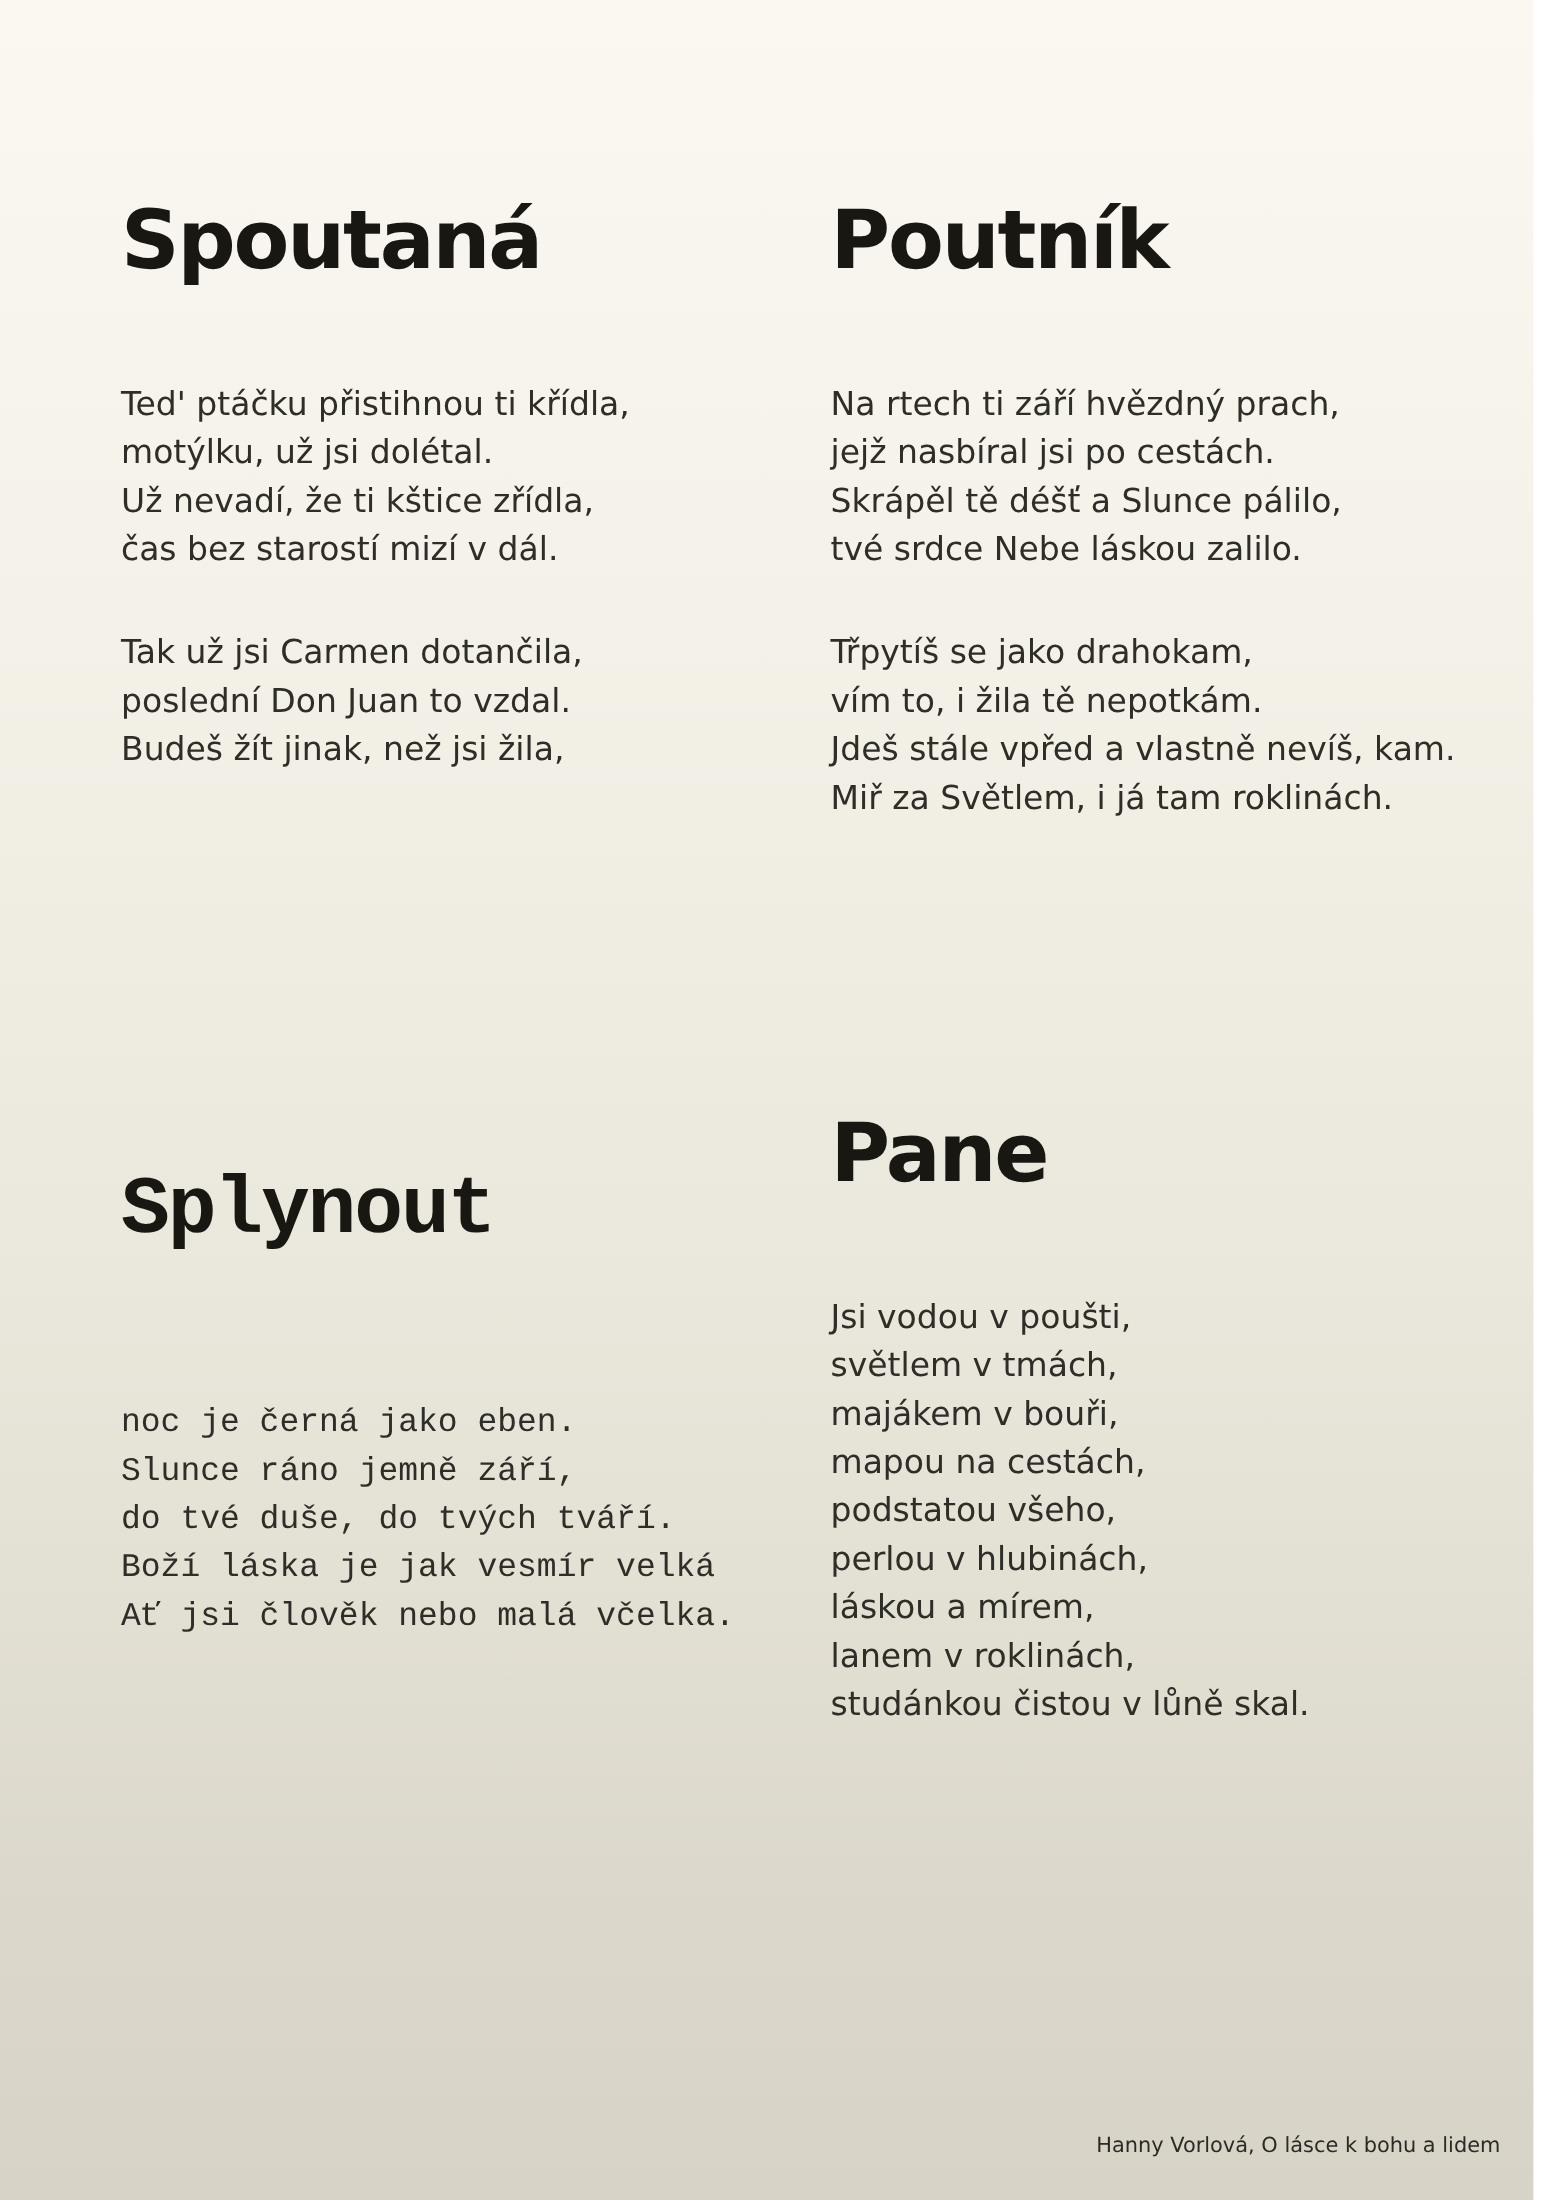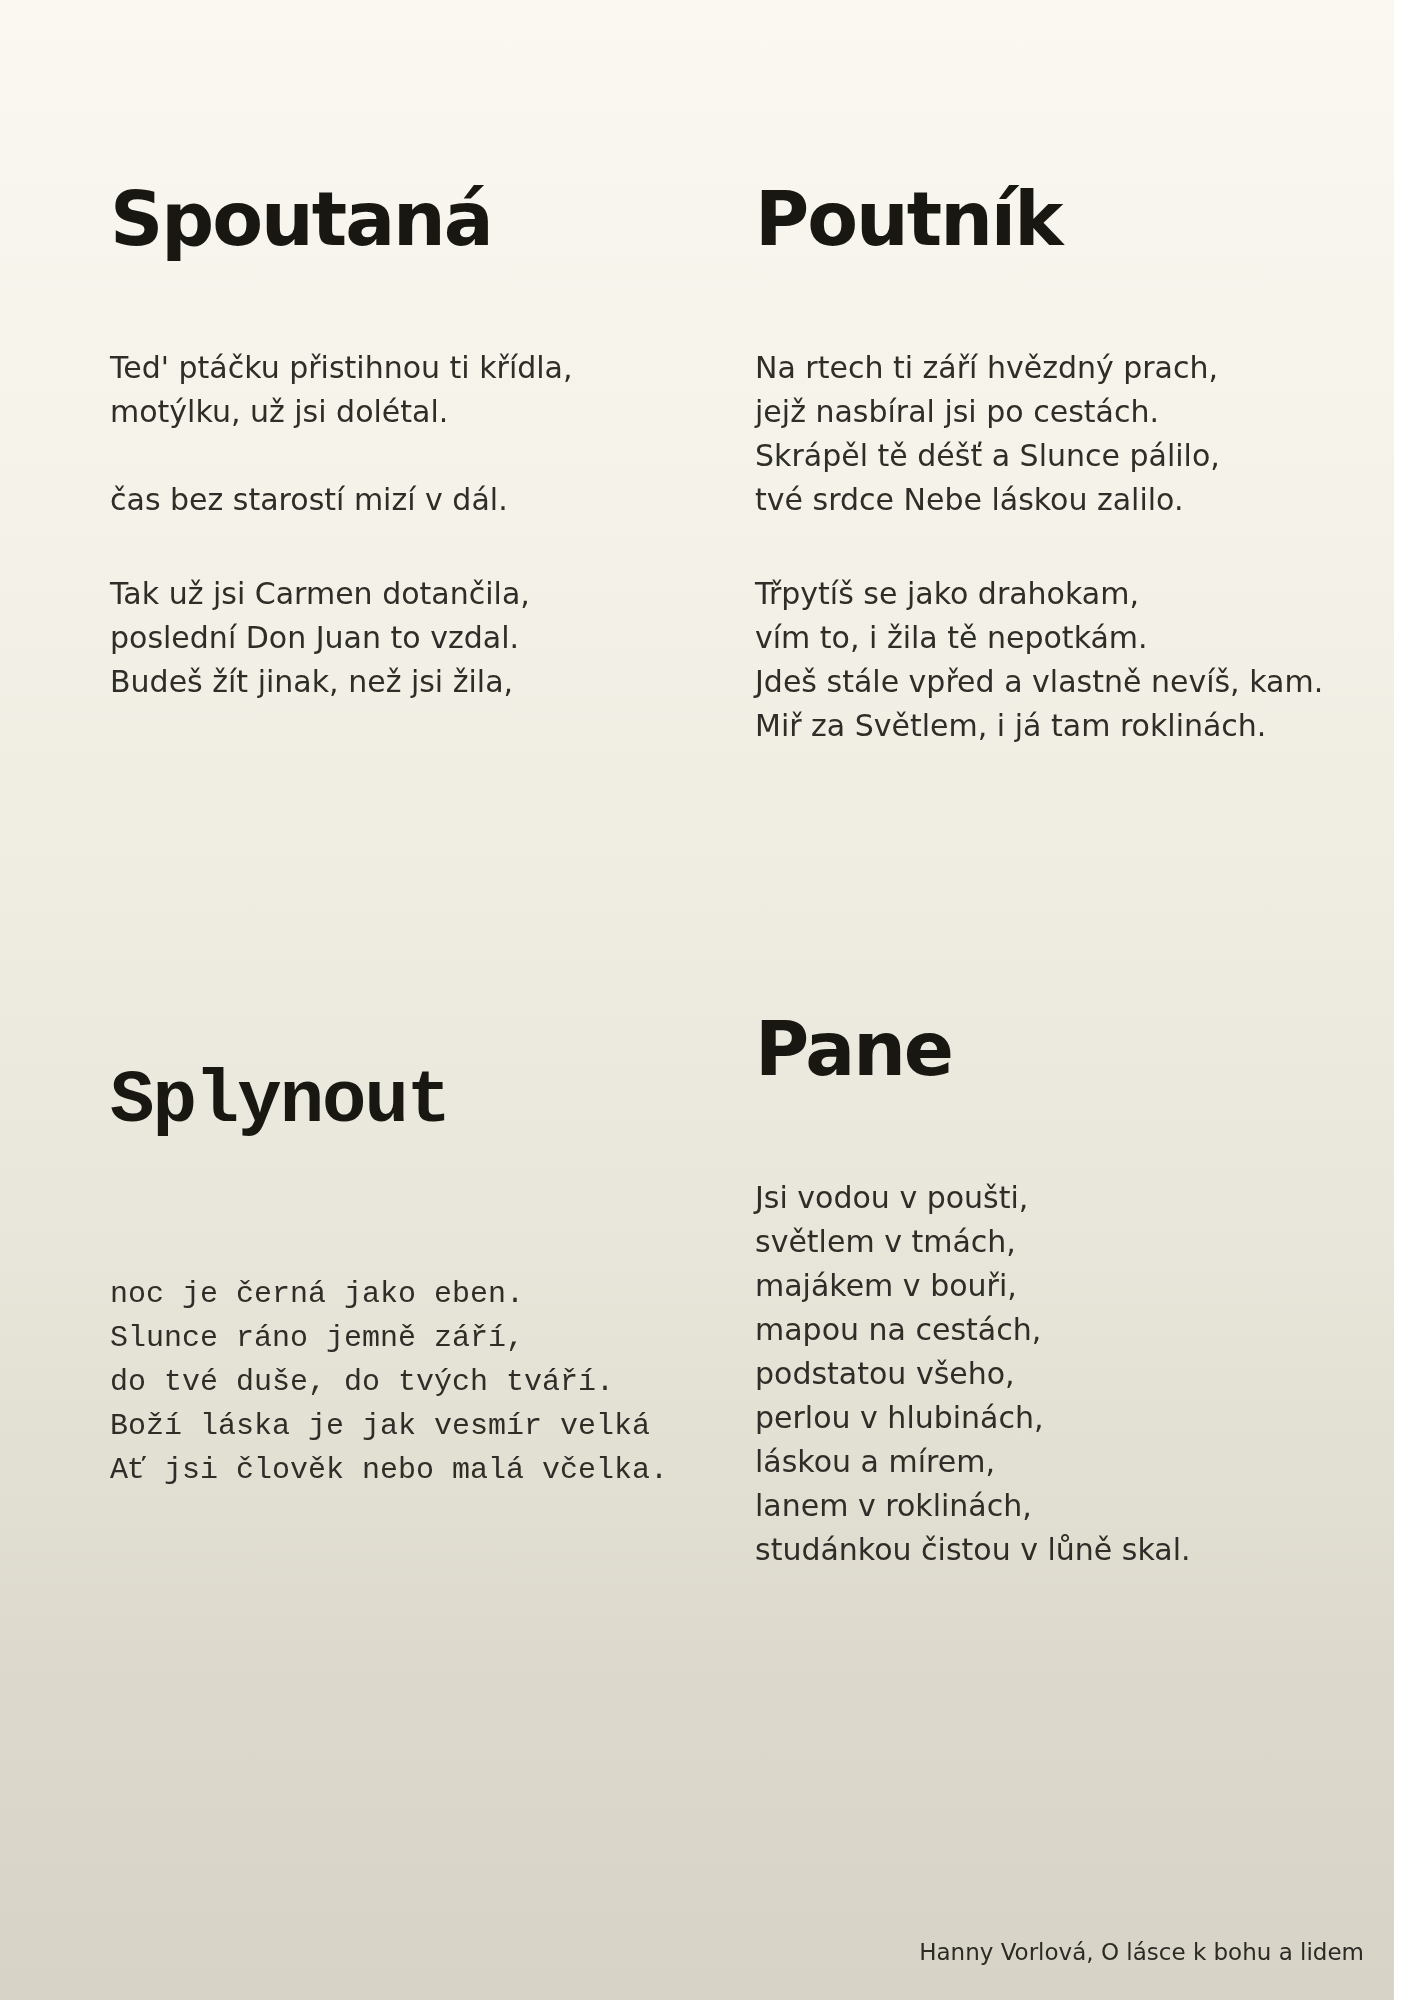--- a/index.html
+++ b/index.html
@@ -30,36 +30,36 @@
   .stanza + .stanza { margin-top: 50px; }
   .poem-line { white-space: nowrap; }
   #poem-0 { left: 110px; top: 182px; }
   #poem-1 { left: 755px; top: 182px; }
   #poem-2 { left: 110px; top: 1064px; font-family: Liberation Mono, monospace; }
   #poem-3 { left: 755px; top: 1012px; }
   .footer {
     position: absolute;
     right: 30px;
     top: 1938px;
-    font-size: 23px;
+    font-size: 19px;
     line-height: 1.3;
     color: #2b2a25;
   }
 </style>
 </head>
 <body>
 
 <div class="page">
 
   <section class="poem" id="poem-0">
     <h1 class="poem-title">Spoutaná</h1>
     <p class="stanza first">
       <span class="poem-line">Ted' ptáčku přistihnou ti křídla,</span><br>
       <span class="poem-line">motýlku, už jsi dolétal.</span><br>
-      <br>
+      <span class="poem-line">Už nevadí, že ti kštice zřídla,</span><br>
       <span class="poem-line">čas bez starostí mizí v dál.</span>
     </p>
     <p class="stanza">
       <span class="poem-line">Tak už jsi Carmen dotančila,</span><br>
       <span class="poem-line">poslední Don Juan to vzdal.</span><br>
       <span class="poem-line">Budeš žít jinak, než jsi žila,</span><br>
     </p>
   </section>
 
   <section class="poem" id="poem-1">

